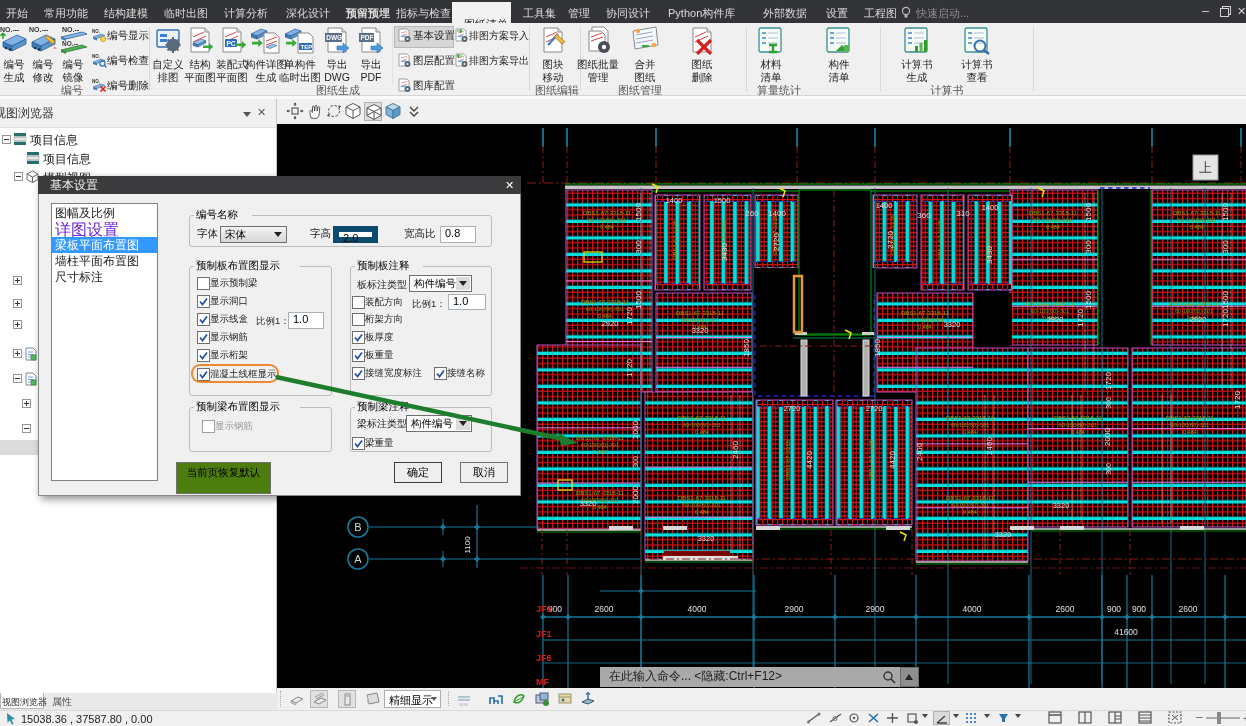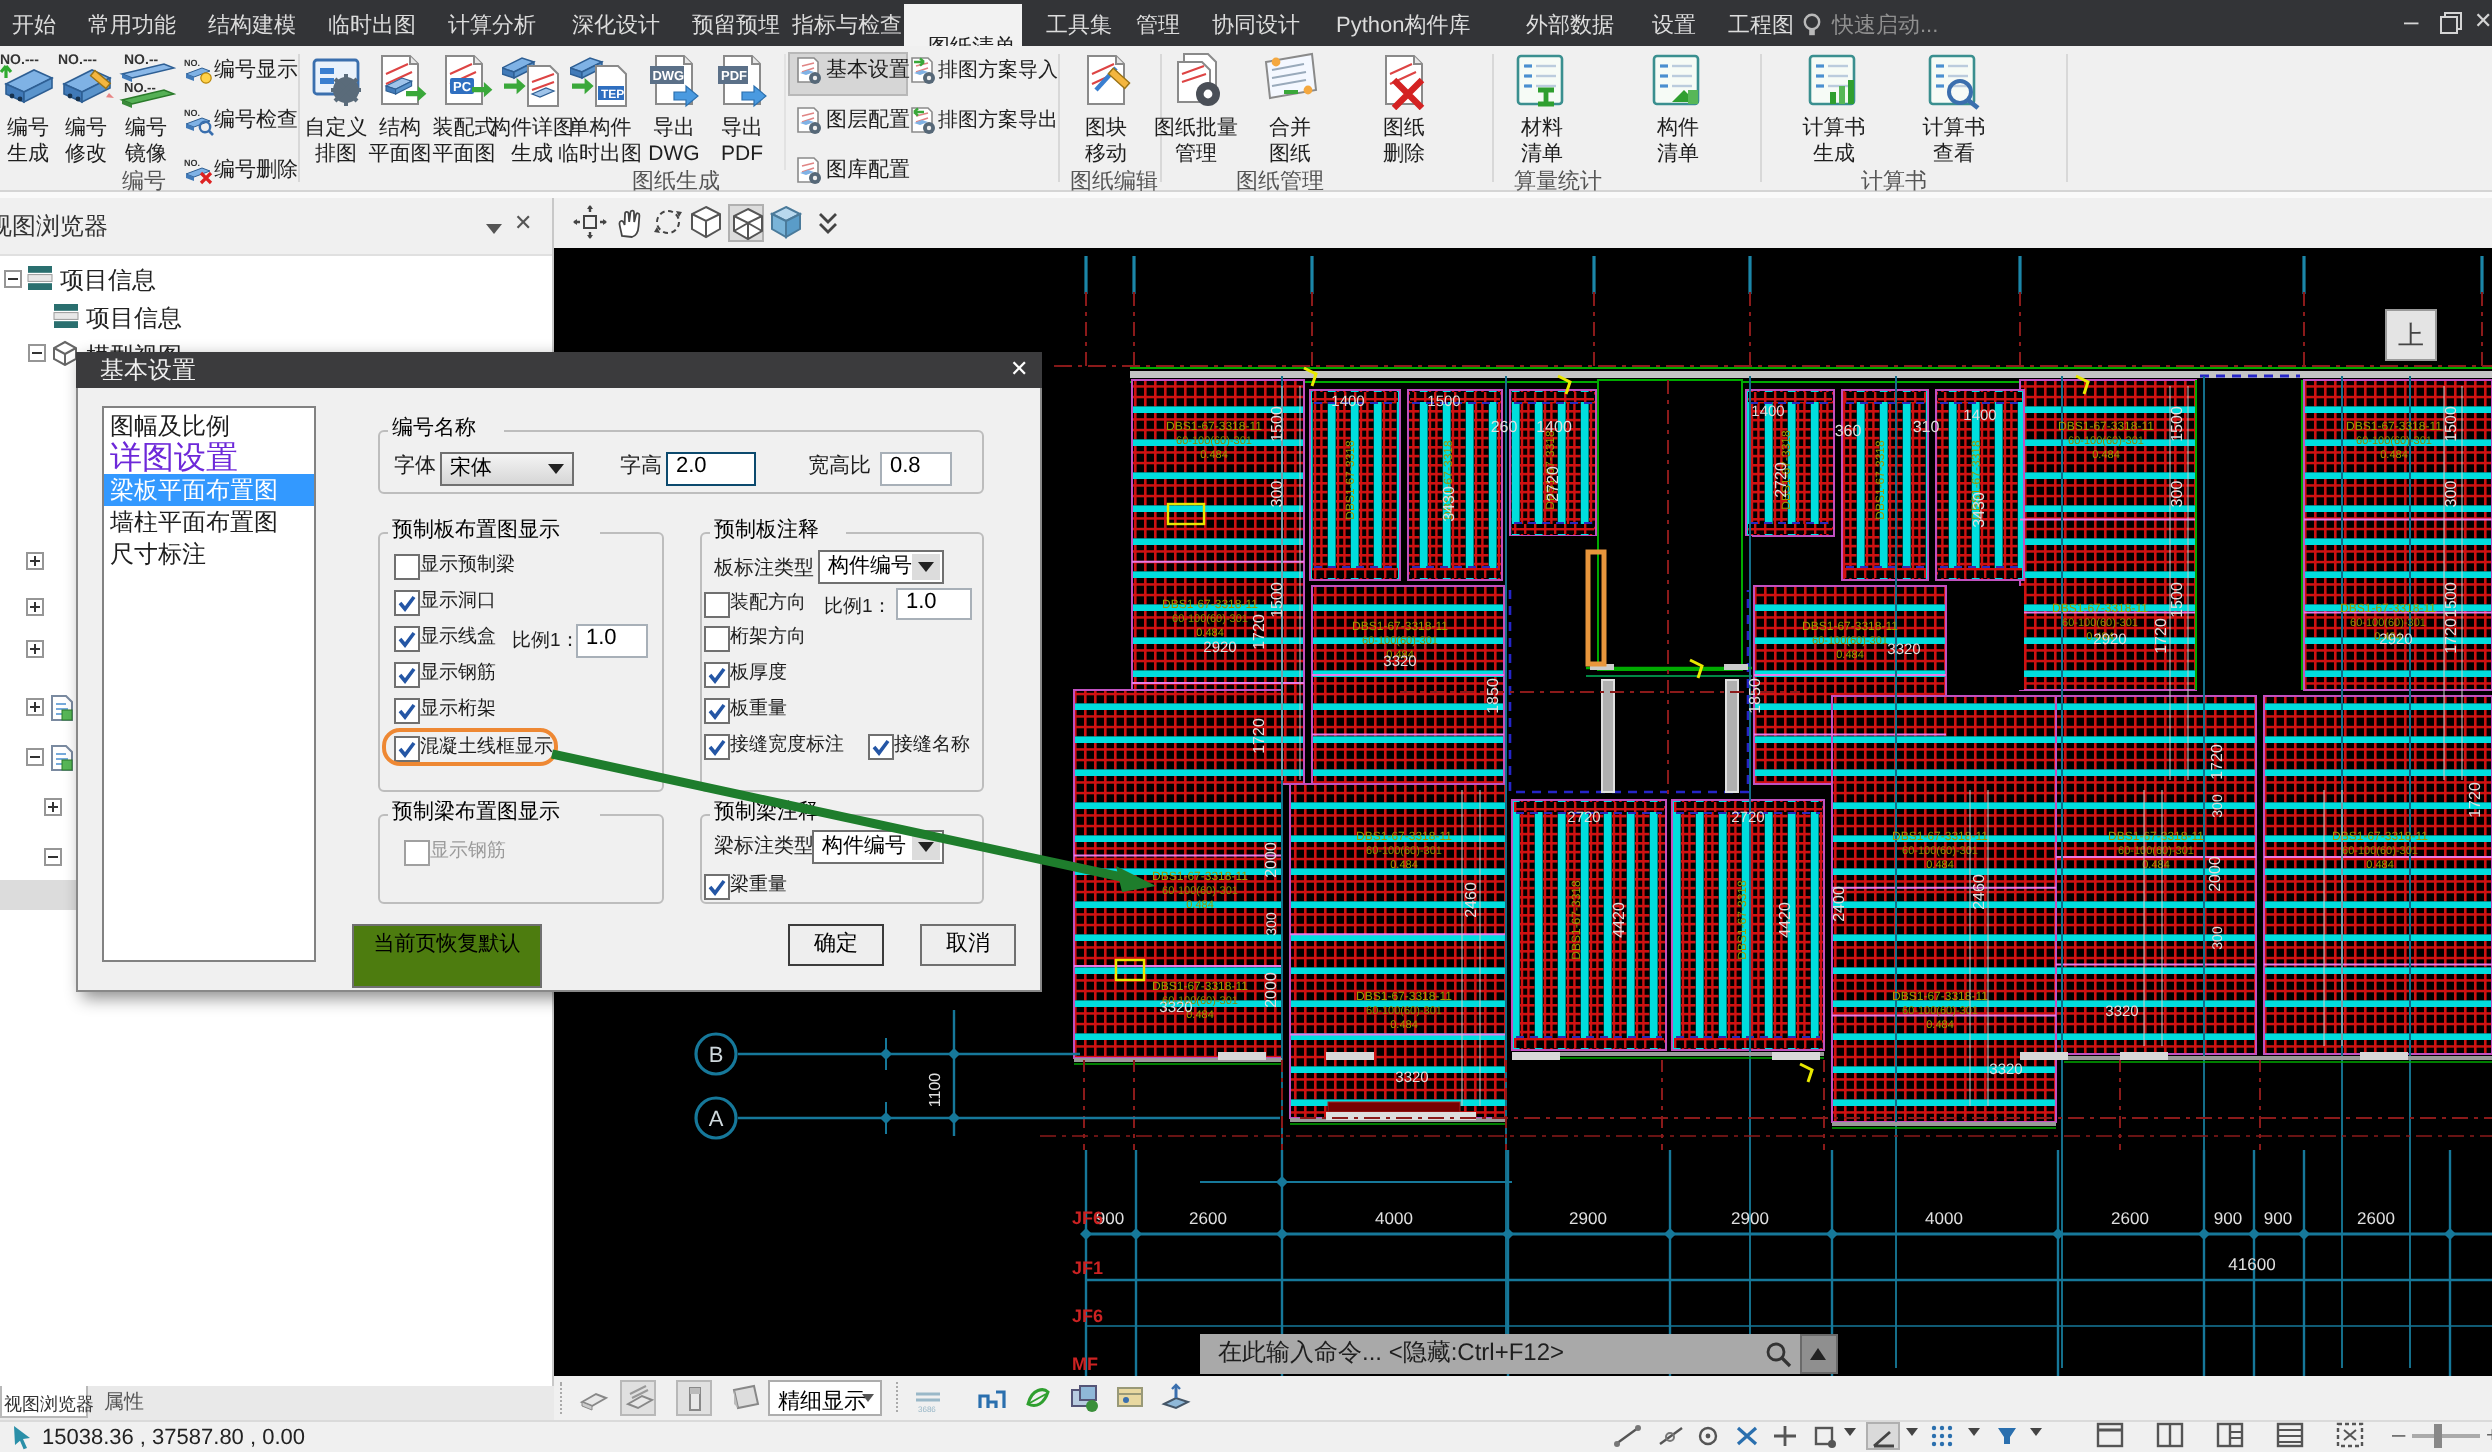--- a/index.html
+++ b/index.html
@@ -5,21 +5,21 @@
 .abs{position:absolute}
 </style></head><body>
 <div class="abs" style="left:0;top:0;width:1246px;height:23px;background:#333437"></div>
 <div class="abs" style="left:452px;top:2px;width:59px;height:21px;background:#f2f2f2"></div>
 <div style="position:absolute;left:6px;top:6px;font-size:11px;line-height:14px;color:#dcdcdc;white-space:nowrap;">开始</div>
 <div style="position:absolute;left:44px;top:6px;font-size:11px;line-height:14px;color:#dcdcdc;white-space:nowrap;">常用功能</div>
 <div style="position:absolute;left:104px;top:6px;font-size:11px;line-height:14px;color:#dcdcdc;white-space:nowrap;">结构建模</div>
 <div style="position:absolute;left:164px;top:6px;font-size:11px;line-height:14px;color:#dcdcdc;white-space:nowrap;">临时出图</div>
 <div style="position:absolute;left:224px;top:6px;font-size:11px;line-height:14px;color:#dcdcdc;white-space:nowrap;">计算分析</div>
 <div style="position:absolute;left:286px;top:6px;font-size:11px;line-height:14px;color:#dcdcdc;white-space:nowrap;">深化设计</div>
-<div style="position:absolute;left:346px;top:6px;font-size:11px;line-height:14px;color:#dcdcdc;white-space:nowrap;">预留预埋</div>
+<div style="position:absolute;left:346px;top:6px;font-size:11px;line-height:14px;color:#dcdcdc;white-space:nowrap;font-weight:bold;">预留预埋</div>
 <div style="position:absolute;left:396px;top:6px;font-size:11px;line-height:14px;color:#dcdcdc;white-space:nowrap;">指标与检查</div>
 <div style="position:absolute;left:523px;top:6px;font-size:11px;line-height:14px;color:#dcdcdc;white-space:nowrap;">工具集</div>
 <div style="position:absolute;left:568px;top:6px;font-size:11px;line-height:14px;color:#dcdcdc;white-space:nowrap;">管理</div>
 <div style="position:absolute;left:606px;top:6px;font-size:11px;line-height:14px;color:#dcdcdc;white-space:nowrap;">协同设计</div>
 <div style="position:absolute;left:668px;top:6px;font-size:11px;line-height:14px;color:#dcdcdc;white-space:nowrap;">Python构件库</div>
 <div style="position:absolute;left:763px;top:6px;font-size:11px;line-height:14px;color:#dcdcdc;white-space:nowrap;">外部数据</div>
 <div style="position:absolute;left:826px;top:6px;font-size:11px;line-height:14px;color:#dcdcdc;white-space:nowrap;">设置</div>
 <div style="position:absolute;left:864px;top:6px;font-size:11px;line-height:14px;color:#dcdcdc;white-space:nowrap;">工程图</div>
 <div style="position:absolute;left:464px;top:17px;font-size:11px;line-height:14px;color:#222;white-space:nowrap;">图纸清单</div>
 <svg class="abs" style="left:900px;top:6px" width="12" height="13">
@@ -988,21 +988,21 @@
 <div style="position:absolute;left:55px;top:254px;font-size:12px;line-height:15px;color:#1e1e1e;white-space:nowrap;">墙柱平面布置图</div>
 <div style="position:absolute;left:55px;top:270px;font-size:12px;line-height:15px;color:#1e1e1e;white-space:nowrap;">尺寸标注</div>
 <div style="position:absolute;left:189px;top:215px;width:303px;height:32px;border:1px solid #bdbdbd;border-radius:3px;box-sizing:border-box"></div>
 <div style="position:absolute;left:194px;top:207px;width:54px;background:#f0f0f0;font-size:10.5px;line-height:14px;padding:0 2px;white-space:nowrap">编号名称</div>
 <div style="position:absolute;left:197px;top:227px;font-size:10.5px;line-height:13.5px;color:#1e1e1e;white-space:nowrap;">字体</div>
 <div style="position:absolute;left:220px;top:226px;width:67px;height:17px;background:linear-gradient(#f4f4f4,#d6d6d6);border:1px solid #707070;box-sizing:border-box">
     <div style="position:absolute;left:4px;top:1px;font-size:10.5px;line-height:13px">宋体</div>
     <div style="position:absolute;right:4px;top:5px;width:0;height:0;border-left:4px solid transparent;border-right:4px solid transparent;border-top:5px solid #222"></div>
   </div>
 <div style="position:absolute;left:310px;top:227px;font-size:10.5px;line-height:13.5px;color:#1e1e1e;white-space:nowrap;">字高</div>
-<div style="position:absolute;left:333px;top:226px;width:45px;height:17px;background:#fff;border:1px solid #0c4a6e;box-sizing:border-box;font-size:11px;line-height:13px;padding-left:4px">2.0</div>
+<div style="position:absolute;left:333px;top:226px;width:45px;height:17px;background:#fff;border:6px solid #0c4a6e;box-sizing:border-box;font-size:11px;line-height:13px;padding-left:4px">2.0</div>
 <div style="position:absolute;left:404px;top:227px;font-size:10.5px;line-height:13.5px;color:#1e1e1e;white-space:nowrap;">宽高比</div>
 <div style="position:absolute;left:440px;top:226px;width:36px;height:17px;background:#fff;border:1px solid #a8b0b8;box-sizing:border-box;font-size:11px;line-height:13px;padding-left:4px">0.8</div>
 <div style="position:absolute;left:189px;top:266px;width:143px;height:130px;border:1px solid #bdbdbd;border-radius:3px;box-sizing:border-box"></div>
 <div style="position:absolute;left:194px;top:258px;width:102px;background:#f0f0f0;font-size:10.5px;line-height:14px;padding:0 2px;white-space:nowrap">预制板布置图显示</div>
 <svg style="position:absolute;left:197px;top:277px" width="13" height="13">
     <rect x="0.5" y="0.5" width="12" height="12" fill="#fff" stroke="#707070"></rect>
   </svg>
 <div style="position:absolute;left:210px;top:277px;font-size:9.5px;line-height:12.5px;color:#1e1e1e;white-space:nowrap;">显示预制梁</div>
 <svg style="position:absolute;left:197px;top:295px" width="13" height="13">
     <rect x="0.5" y="0.5" width="12" height="12" fill="#fff" stroke="#707070"></rect>

